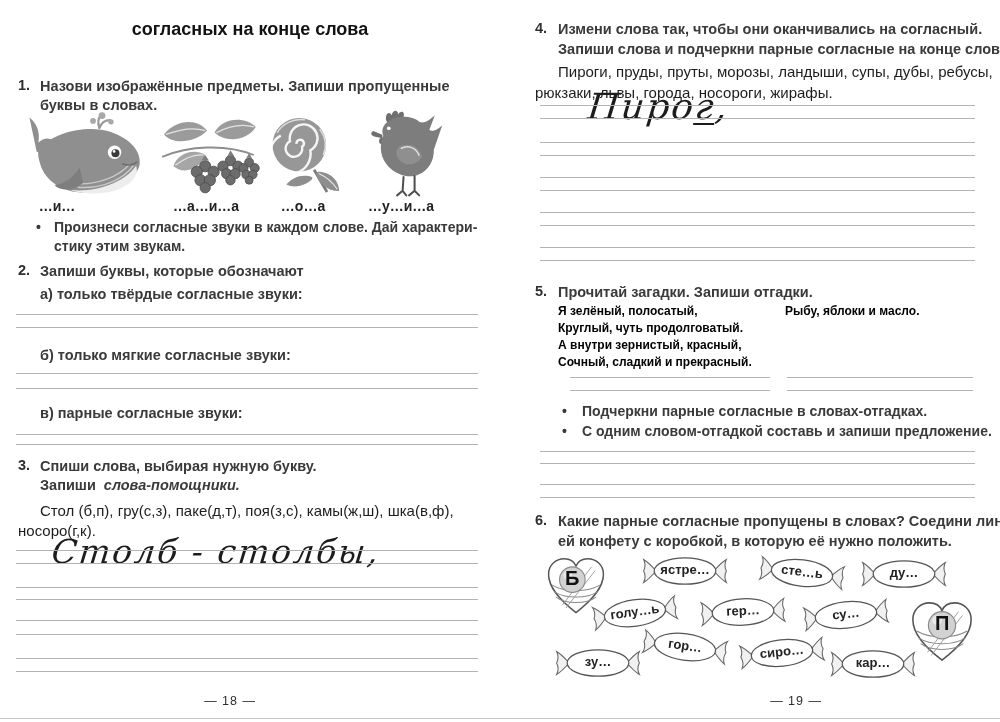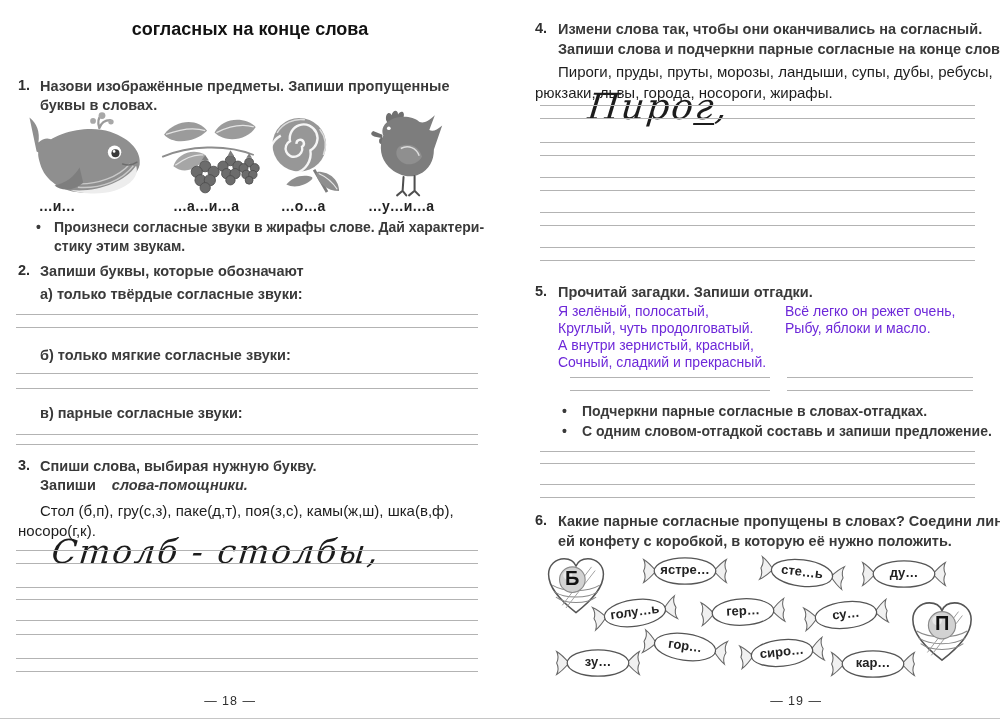--- a/index.html
+++ b/index.html
@@ -6,21 +6,21 @@
   .sheet{position:relative;width:1000px;height:722px;background:#fff;overflow:hidden;
          font-family:"Liberation Sans",sans-serif;color:#222;}
   .abs{position:absolute;}
   .title{font-size:18px;font-weight:700;color:#121212;text-align:center;line-height:22px;}
   .exnum{font-size:14.5px;font-weight:700;color:#2f2f2f;}
   .instr{font-size:14.5px;font-weight:700;color:#3a3a3a;line-height:19px;white-space:nowrap;}
   .plain{font-size:15px;font-weight:400;color:#1d1d1d;white-space:nowrap;}
   .ital{font-style:italic;}
   .blank{font-size:14px;font-weight:700;color:#222;text-align:center;}
   .bullet{font-size:14px;font-weight:700;color:#3a3a3a;}
-  .riddle{font-size:14px;font-weight:400;color:#6d28d9;line-height:17px;white-space:nowrap;}
+  .riddle{font-size:12px;font-weight:700;color:#000000;line-height:17px;white-space:nowrap;}
   .wl{position:absolute;height:0;border-top:1px solid #b3b3b3;}
   .hw{position:absolute;font-family:"DejaVu Serif",serif;font-style:italic;color:#1c1c1c;
       letter-spacing:2px;white-space:nowrap;transform:skewX(-6deg);}
   .hw-l{font-size:33px;}
   .hw-r{font-size:36px;}
   .uline{border-bottom:2.5px solid #1c1c1c;display:inline-block;line-height:0.9;}
   .pagenum{font-size:12.5px;color:#2e2e2e;text-align:right;letter-spacing:1px;}
   .candy{position:absolute;width:88px;height:36px;}
   .candy svg{position:absolute;left:0;top:0;}
   .candy-label{position:absolute;left:14px;right:14px;top:9px;text-align:center;
@@ -123,40 +123,40 @@
         </g>
       </g>
     </svg>
 
     <div class="abs blank" style="left:20px;top:198px;width:74px;">…и…</div>
     <div class="abs blank" style="left:160px;top:198px;width:92px;">…а…и…а</div>
     <div class="abs blank" style="left:266px;top:198px;width:74px;">…о…а</div>
     <div class="abs blank" style="left:356px;top:198px;width:90px;">…у…и…а</div>
 
     <div class="abs bullet" style="left:36px;top:219px;">•</div>
-    <div class="abs bullet" style="left:54px;top:219px;white-space:nowrap;">Произнеси согласные звуки в жирафы слове. Дай характери-</div>
+    <div class="abs bullet" style="left:54px;top:219px;white-space:nowrap;">Произнеси согласные звуки в каждом слове. Дай характери-</div>
     <div class="abs bullet" style="left:54px;top:238px;white-space:nowrap;">стику этим звукам.</div>
 
     <div class="abs exnum" style="left:18px;top:262px;">2.</div>
     <div class="abs instr" style="left:40px;top:262px;">Запиши буквы, которые обозначают</div>
     <div class="abs instr" style="left:40px;top:285px;">а) только твёрдые согласные звуки:</div>
     <div class="wl" style="left:16px;top:314px;width:462px;"></div>
     <div class="wl" style="left:16px;top:327px;width:462px;"></div>
     <div class="abs instr" style="left:40px;top:346px;">б) только мягкие согласные звуки:</div>
     <div class="wl" style="left:16px;top:373px;width:462px;"></div>
     <div class="wl" style="left:16px;top:388px;width:462px;"></div>
     <div class="abs instr" style="left:40px;top:404px;">в) парные согласные звуки:</div>
     <div class="wl" style="left:16px;top:434px;width:462px;"></div>
     <div class="wl" style="left:16px;top:444px;width:462px;"></div>
 
     <div class="abs exnum" style="left:18px;top:457px;">3.</div>
     <div class="abs instr" style="left:40px;top:457px;">Спиши слова, выбирая нужную букву.</div>
     <div class="abs instr" style="left:40px;top:476px;">
       <span>Запиши</span>
-      <span class="ital" style="margin-left:12px;">слова-помощники.</span>
+      <span class="ital" style="margin-left:4px;">слова-помощники.</span>
     </div>
     <div class="abs plain" style="left:40px;top:502px;">Стол (б,п), гру(с,з), паке(д,т), поя(з,с), камы(ж,ш), шка(в,ф),</div>
     <div class="abs plain" style="left:18px;top:522px;">носоро(г,к).</div>
 
     <div class="hw hw-l" style="left:52px;top:532px;">Столб - столбы,</div>
 
     <div class="wl" style="left:16px;top:550px;width:462px;"></div>
     <div class="wl" style="left:16px;top:563px;width:462px;"></div>
     <div class="wl" style="left:16px;top:587px;width:462px;"></div>
     <div class="wl" style="left:16px;top:599px;width:462px;"></div>
@@ -194,21 +194,20 @@
     <div class="abs exnum" style="left:535px;top:283px;">5.</div>
     <div class="abs instr" style="left:558px;top:283px;">Прочитай загадки. Запиши отгадки.</div>
 
     <div class="abs riddle" style="left:558px;top:303px;">
       <div>Я зелёный, полосатый,</div>
       <div>Круглый, чуть продолговатый.</div>
       <div>А внутри зернистый, красный,</div>
       <div>Сочный, сладкий и прекрасный.</div>
     </div>
     <div class="abs riddle" style="left:785px;top:303px;">
-      <div>Всё легко он режет очень,</div>
       <div>Рыбу, яблоки и масло.</div>
     </div>
 
     <div class="wl" style="left:570px;top:377px;width:200px;"></div>
     <div class="wl" style="left:570px;top:390px;width:200px;"></div>
     <div class="wl" style="left:787px;top:377px;width:186px;"></div>
     <div class="wl" style="left:787px;top:390px;width:186px;"></div>
 
     <div class="abs bullet" style="left:562px;top:403px;">•</div>
     <div class="abs bullet" style="left:582px;top:403px;white-space:nowrap;">Подчеркни парные согласные в словах-отгадках.</div>

